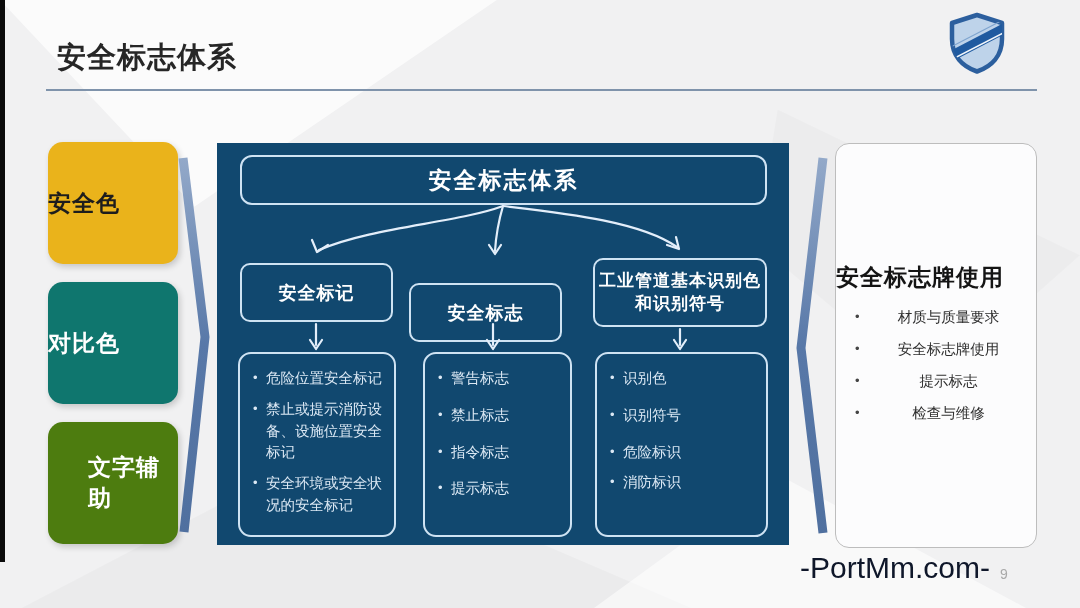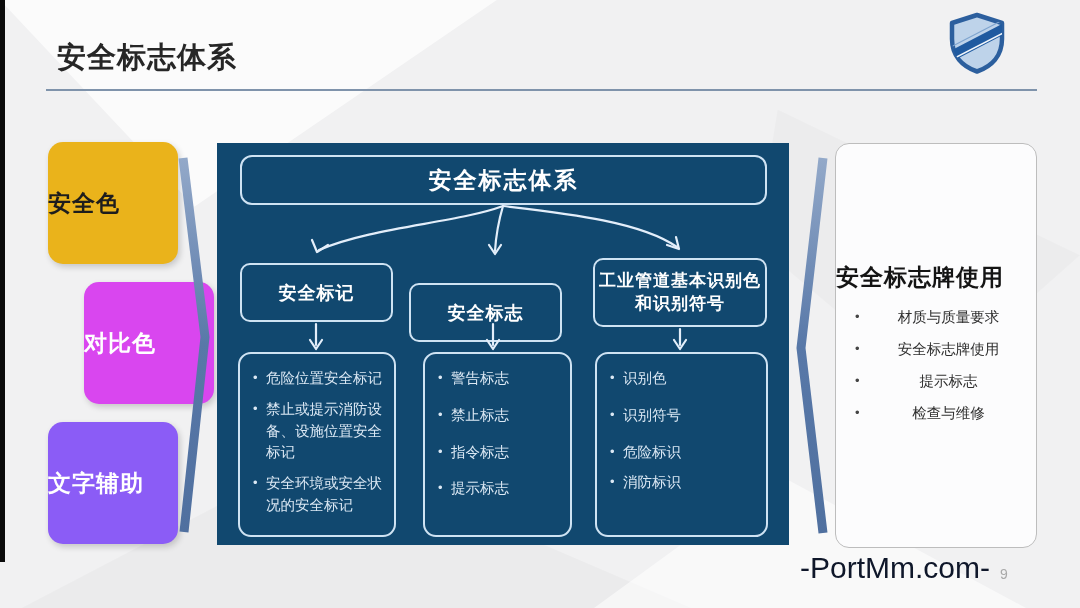--- a/index.html
+++ b/index.html
@@ -28,22 +28,22 @@
   .logo { position:absolute; left:944px; top:11px; }
 
   
   .legend-box {
     position:absolute; left:48px; width:130px; height:122px;
     border-radius:15px; display:flex; align-items:center; justify-content:flex-start;
     font-size:23px; font-weight:700; letter-spacing:1px;
     box-shadow:2px 3px 6px rgba(0,0,0,.18);
   }
   .legend-yellow { top:142px; background:#eab31b; color:#1d1d1d; }
-  .legend-red    { top:282px; background:#d946ef; color:#ffffff;margin-left:36px; }
-  .legend-green  { top:422px; background:#8b5cf6; color:#ffffff; }
+  .legend-red    { top:282px; background:#0f766e; color:#ffffff; }
+  .legend-green  { top:422px; background:#4d7c0f; color:#ffffff;padding-left:40px; }
 
   .chevron { position:absolute; pointer-events:none; }
 
   
   .panel {
     position:absolute; left:217px; top:143px; width:572px; height:402px;
     background:#11486f;
   }
   .panel-box {
     position:absolute; border:2px solid #cfe3f3; border-radius:10px;

